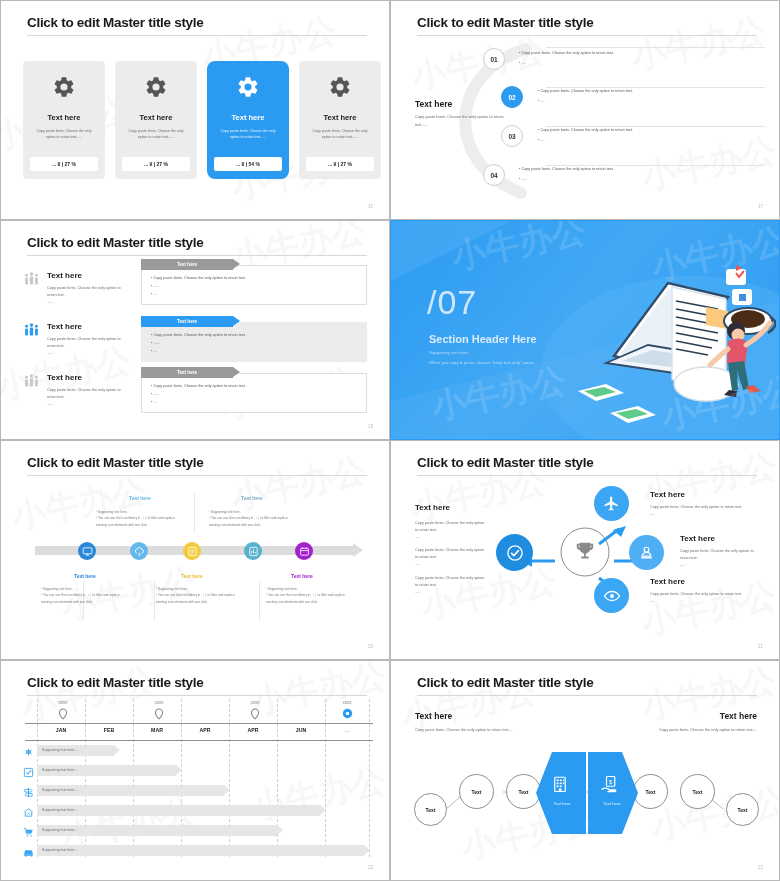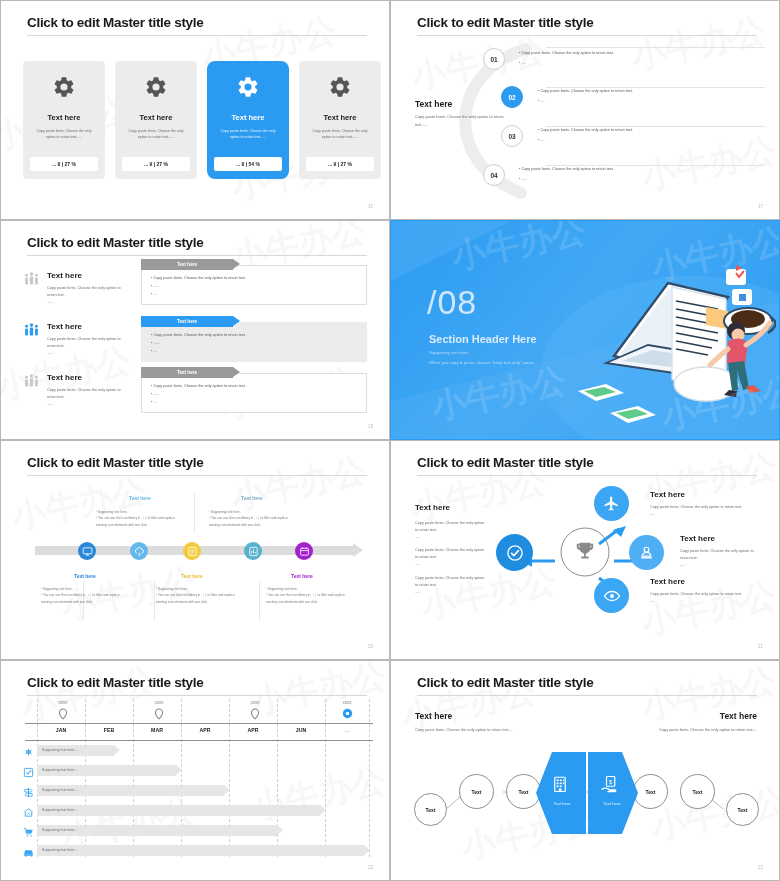--- a/index.html
+++ b/index.html
@@ -371,21 +371,21 @@
       <path d="M170,136 l4,6 l11,-2 l-8,-6z" fill="#e05c4a"></path>
       <path d="M170,94 q16,-10 24,-22" stroke="#f6c9a8" stroke-width="5" fill="none" stroke-linecap="round"></path>
       <path d="M152,98 q-12,10 -18,16" stroke="#f6c9a8" stroke-width="5" fill="none" stroke-linecap="round"></path>
 
       <polygon points="2,140 30,133 48,142 20,150" fill="#ffffff"></polygon>
       <polygon points="8,140 28,136 40,141 20,146" fill="#5ecb8a"></polygon>
       <polygon points="34,162 62,155 80,164 52,172" fill="#ffffff"></polygon>
       <polygon points="40,162 60,158 72,163 52,168" fill="#5ecb8a"></polygon>
     </svg>
 
-    <div class="s4num">/08</div>
+    <div class="s4num">/07</div>
     <div class="s4h">Section Header Here</div>
     <div class="s4s1">Supporting text here.</div>
     <div class="s4s2">When you copy &amp; paste, choose "keep text only" option.</div>
     <div class="wm" style="opacity:.13">
       <span style="left:60px;top:0px;color:#fff;">小牛办公</span>
         <span style="left:260px;top:10px;color:#fff;">小牛办公</span>
       <span style="left:40px;top:150px;color:#fff;">小牛办公</span>
         <span style="left:270px;top:160px;color:#fff;">小牛办公</span>
     </div>
   </div>

